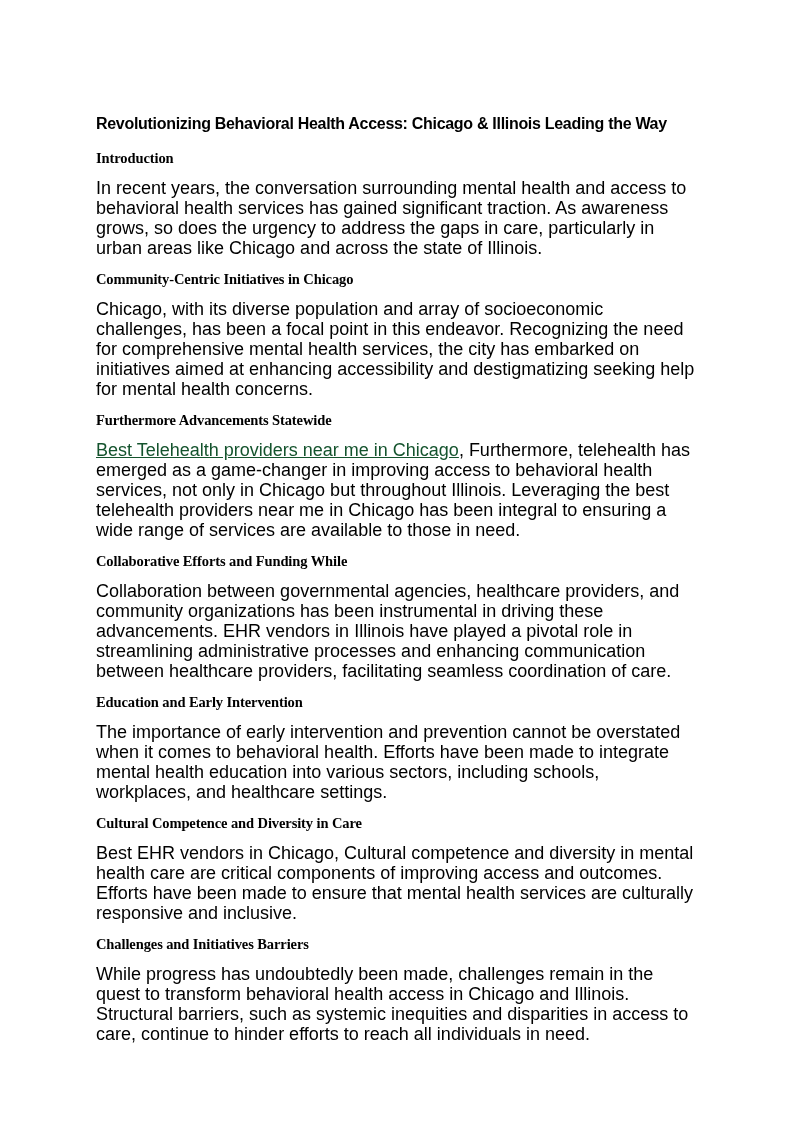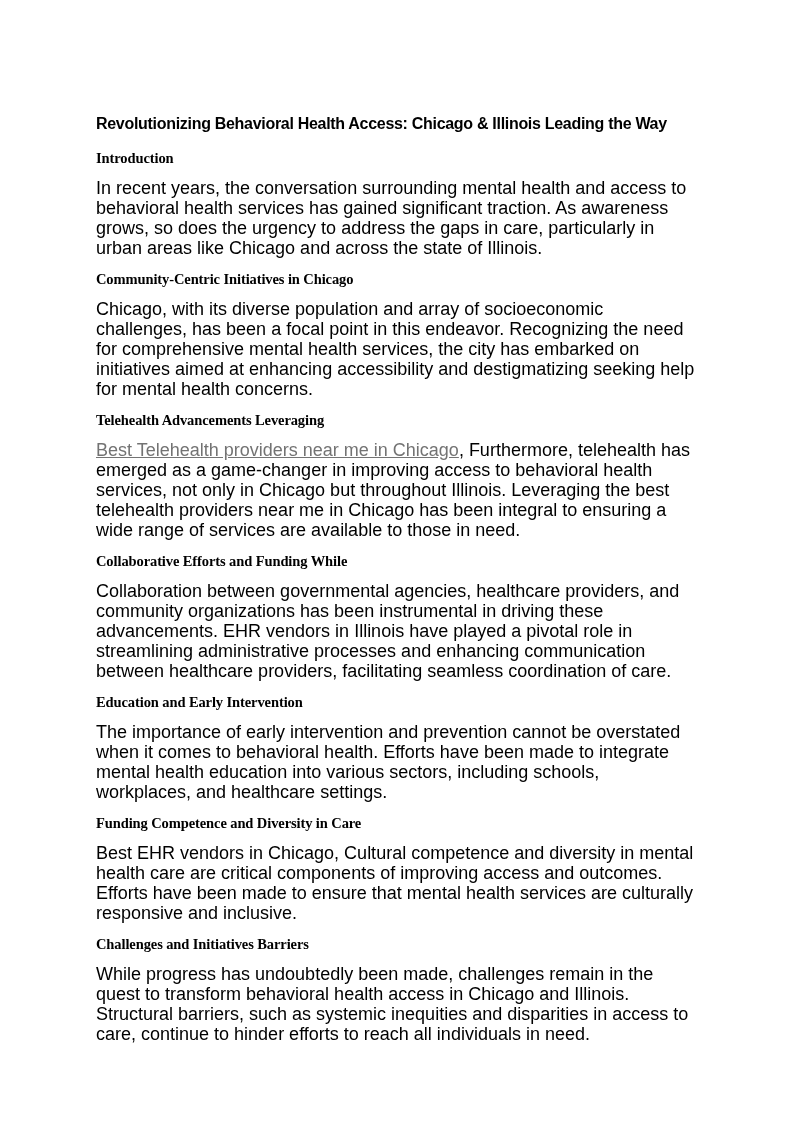--- a/index.html
+++ b/index.html
@@ -34,46 +34,46 @@
     letter-spacing: -0.1px;
     margin: 11px 0 10px 0;
     font-family: Liberation Serif, serif;
   }
   .para {
     font-size: 18px;
     line-height: 20px;
     margin: 0 0 12px 0;
   }
   .doc-link {
-    color: #737373;
+    color: #14532d;
     text-decoration: underline;
     cursor: pointer;
   }
 </style>
 </head>
 <body>
 
 <div class="page">
 
   <h1 class="doc-title">Revolutionizing Behavioral Health Access: Chicago &amp; Illinois Leading the Way</h1>
 
   <h2 class="section-heading">Introduction</h2>
   <p class="para">In recent years, the conversation surrounding mental health and access to behavioral health services has gained significant traction. As awareness grows, so does the urgency to address the gaps in care, particularly in urban areas like Chicago and across the state of Illinois.</p>
 
   <h2 class="section-heading">Community-Centric Initiatives in Chicago</h2>
   <p class="para">Chicago, with its diverse population and array of socioeconomic challenges, has been a focal point in this endeavor. Recognizing the need for comprehensive mental health services, the city has embarked on initiatives aimed at enhancing accessibility and destigmatizing seeking help for mental health concerns.</p>
 
-  <h2 class="section-heading">Telehealth Advancements Leveraging</h2>
+  <h2 class="section-heading">Furthermore Advancements Statewide</h2>
   <p class="para"><a class="doc-link" href="#">Best Telehealth providers near me in Chicago</a><span>, Furthermore, telehealth has emerged as a game-changer in improving access to behavioral health services, not only in Chicago but throughout Illinois. Leveraging the best telehealth providers near me in Chicago has been integral to ensuring a wide range of services are available to those in need.</span></p>
 
   <h2 class="section-heading">Collaborative Efforts and Funding While</h2>
   <p class="para">Collaboration between governmental agencies, healthcare providers, and community organizations has been instrumental in driving these advancements. EHR vendors in Illinois have played a pivotal role in streamlining administrative processes and enhancing communication between healthcare providers, facilitating seamless coordination of care.</p>
 
   <h2 class="section-heading">Education and Early Intervention</h2>
   <p class="para">The importance of early intervention and prevention cannot be overstated when it comes to behavioral health. Efforts have been made to integrate mental health education into various sectors, including schools, workplaces, and healthcare settings.</p>
 
-  <h2 class="section-heading">Funding Competence and Diversity in Care</h2>
+  <h2 class="section-heading">Cultural Competence and Diversity in Care</h2>
   <p class="para">Best EHR vendors in Chicago, Cultural competence and diversity in mental health care are critical components of improving access and outcomes. Efforts have been made to ensure that mental health services are culturally responsive and inclusive.</p>
 
   <h2 class="section-heading">Challenges and Initiatives Barriers</h2>
   <p class="para">While progress has undoubtedly been made, challenges remain in the quest to transform behavioral health access in Chicago and Illinois. Structural barriers, such as systemic inequities and disparities in access to care, continue to hinder efforts to reach all individuals in need.</p>
 
 </div>
 
 </body></html>

